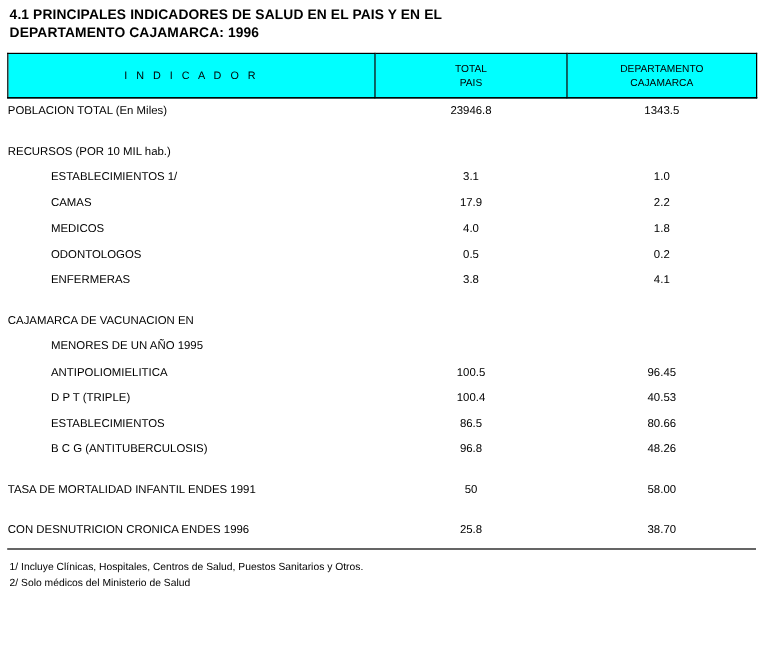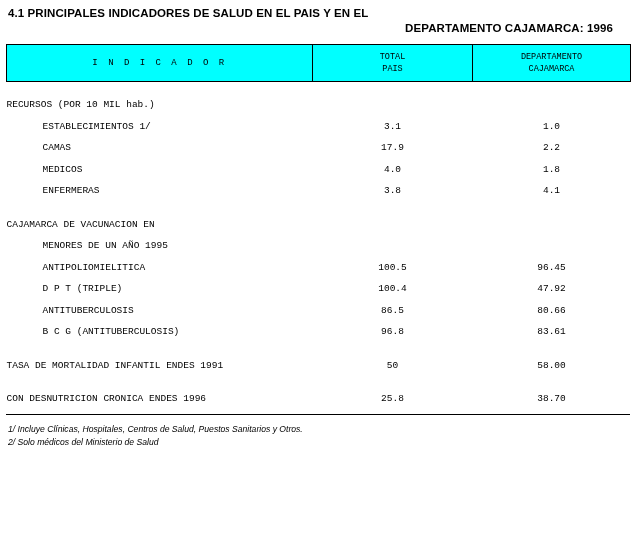--- a/index.html
+++ b/index.html
@@ -12,39 +12,37 @@
     height: 556px;
     font-family: "Liberation Sans", sans-serif;
     color: #000000;
     overflow: hidden;
   }
   .page {
     position: relative;
     width: 633px;
     height: 556px;
     box-sizing: border-box;
-    padding: 4px 20px 0 6px;
+    padding: 4px 10px 0 6px;
   }
   .title {
     font-size: 11.5px;
     font-weight: bold;
     line-height: 15px;
     margin: 2px 0 0 2px;
     letter-spacing: 0.1px;
   }
   .title .line2 {
     display: block;
-    text-align: right;
   }
   table.main {
     border-collapse: collapse;
     width: 624px;
     margin-top: 8px;
     table-layout: fixed;
-    font-family: Liberation Mono, monospace;
   }
   table.main th, table.main td {
     padding: 0;
     vertical-align: middle;
   }
   
   thead th {
     background: #00ffff;
     border: 1px solid #000000;
     height: 36px;
@@ -79,21 +77,20 @@
     height: 12px;
     line-height: 12px;
   }
   .footnotes {
     margin-top: 8px;
     padding-left: 2px;
     border-top: none;
   }
   .fn {
     font-size: 8.6px;
-    font-style: italic;
     line-height: 13.5px;
     white-space: nowrap;
   }
   .fn.source {
     font-weight: normal;
   }
   .rule {
     width: 624px;
     height: 0;
     border-top: 1px solid #000000;
@@ -123,20 +120,25 @@
           <div>TOTAL</div>
           <div>PAIS</div>
         </th>
         <th>
           <div>DEPARTAMENTO</div>
           <div>CAJAMARCA</div>
         </th>
       </tr>
     </thead>
     <tbody id="table-body">
+        <tr>
+          <td class="label">POBLACION TOTAL (En Miles)</td>
+          <td class="num">23946.8</td>
+          <td class="num">1343.5</td>
+        </tr>
         <tr class="spacer">
           <td class="label"></td>
           <td class="num"></td>
           <td class="num"></td>
         </tr>
         <tr>
           <td class="label">RECURSOS (POR 10 MIL hab.)</td>
           <td class="num"></td>
           <td class="num"></td>
         </tr>
@@ -149,20 +151,25 @@
           <td class="label ind1">CAMAS</td>
           <td class="num">17.9</td>
           <td class="num">2.2</td>
         </tr>
         <tr>
           <td class="label ind1">MEDICOS</td>
           <td class="num">4.0</td>
           <td class="num">1.8</td>
         </tr>
         <tr>
+          <td class="label ind1">ODONTOLOGOS</td>
+          <td class="num">0.5</td>
+          <td class="num">0.2</td>
+        </tr>
+        <tr>
           <td class="label ind1">ENFERMERAS</td>
           <td class="num">3.8</td>
           <td class="num">4.1</td>
         </tr>
         <tr class="spacer">
           <td class="label"></td>
           <td class="num"></td>
           <td class="num"></td>
         </tr>
         <tr>
@@ -176,31 +183,31 @@
           <td class="num"></td>
         </tr>
         <tr>
           <td class="label ind1">ANTIPOLIOMIELITICA</td>
           <td class="num">100.5</td>
           <td class="num">96.45</td>
         </tr>
         <tr>
           <td class="label ind1">D P T (TRIPLE)</td>
           <td class="num">100.4</td>
-          <td class="num">47.92</td>
-        </tr>
-        <tr>
-          <td class="label ind1">ANTITUBERCULOSIS</td>
+          <td class="num">40.53</td>
+        </tr>
+        <tr>
+          <td class="label ind1">ESTABLECIMIENTOS</td>
           <td class="num">86.5</td>
           <td class="num">80.66</td>
         </tr>
         <tr>
           <td class="label ind1">B C G (ANTITUBERCULOSIS)</td>
           <td class="num">96.8</td>
-          <td class="num">83.61</td>
+          <td class="num">48.26</td>
         </tr>
         <tr class="spacer">
           <td class="label"></td>
           <td class="num"></td>
           <td class="num"></td>
         </tr>
         <tr>
           <td class="label">TASA DE MORTALIDAD INFANTIL ENDES 1991</td>
           <td class="num">50</td>
           <td class="num">58.00</td>

